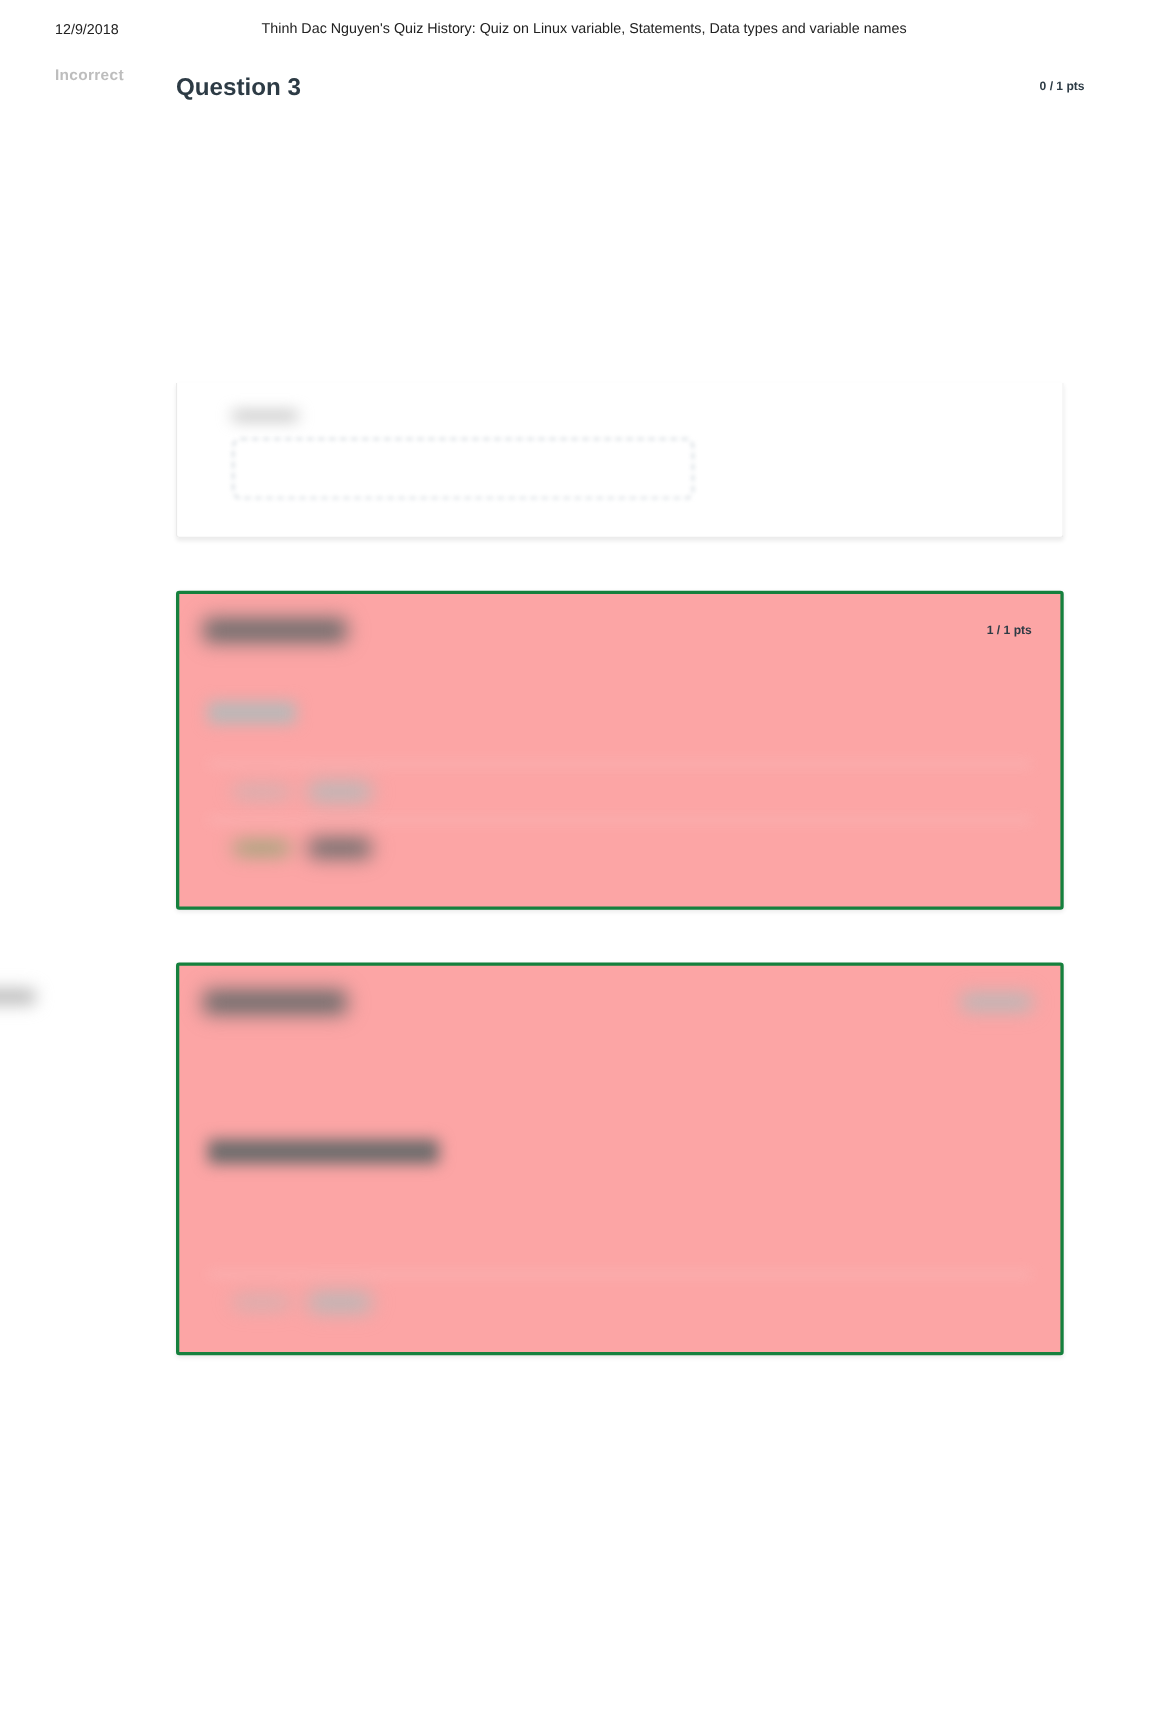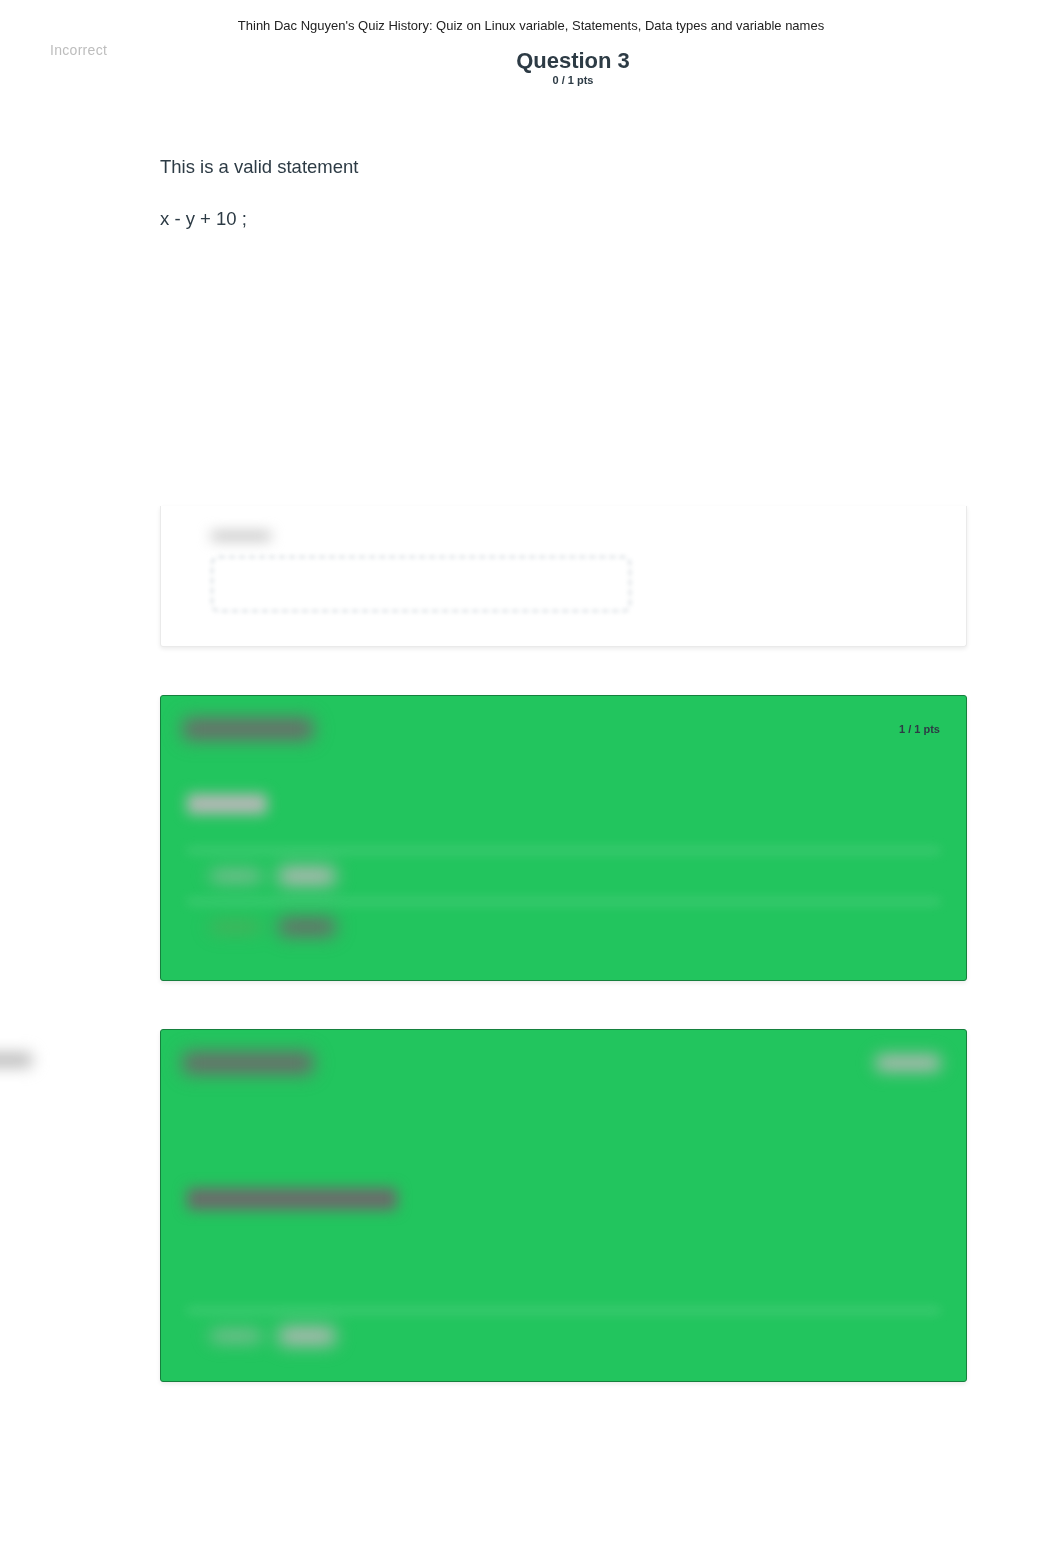--- a/index.html
+++ b/index.html
@@ -4,36 +4,36 @@
 <style>
   * { box-sizing: border-box; margin: 0; padding: 0; }
   html, body { width: 1062px; background: #fff; font-family: "Helvetica Neue", Helvetica, Arial, sans-serif; color: #2d3b45; }
   .page { width: 1062px; position: relative; padding-top: 18px; }
   .header-row { width: 100%; padding: 0 50px; }
   .header-date { font-size: 13px; color: #222; }
   .header-title { position: absolute; top: 18px; left: 0; right: 0; text-align: center; font-size: 13px; color: #222; }
 
   .body-wrap { padding: 24px 50px 60px 50px; position: relative; }
 
-  .incorrect-tag { position: absolute; left: 0; top: 0; font-size: 14px; font-weight: 400; color: #bdbdbd; font-family: Arial, sans-serif; letter-spacing: 0.3px; }
+  .incorrect-tag { position: absolute; left: 0; top: 0; font-size: 14px; font-weight: 700; color: #bdbdbd; font-family: Arial, sans-serif; letter-spacing: 0.3px; }
   .incorrect-tag.blur { filter: blur(3px); color: #cfcfcf; }
 
   .question-block { position: relative; padding-left: 110px; margin-bottom: 60px; }
-  .q-header { display: flex; justify-content: space-between; align-items: center; padding: 6px 26px 6px 0; flex-direction: column; }
+  .q-header { display: flex; justify-content: space-between; align-items: center; padding: 6px 26px 6px 0; }
   .q-title { font-weight: 700; font-size: 22px; }
   .q-title.blur { filter: blur(6px); }
   .q-pts { font-weight: 700; font-size: 11px; }
   .q-pts.blur { filter: blur(5px); color: #bbb; }
 
   .q-content { padding: 64px 26px 26px 0; }
   .q-content .p { font-size: 18.5px; margin-bottom: 30px; }
 
   
   .card-outer { margin-left: 110px; margin-right: 45px; }
-  .card { background: #22c55e; border: 1px solid #15803d; border-radius: 3px; box-shadow: 0 2px 4px rgba(0,0,0,0.08); margin-bottom: 48px; position: relative; }
+  .card { background: #fca5a5; border: 3px solid #15803d; border-radius: 3px; box-shadow: 0 2px 4px rgba(0,0,0,0.08); margin-bottom: 48px; position: relative; }
   .card .card-head { padding: 22px 26px 22px 22px; display: flex; justify-content: space-between; align-items: center; }
   .card .card-body { padding: 32px 26px 28px 26px; }
   .sideline { position: absolute; left: -8px; top: 64px; bottom: 12px; width: 4px; background: transparent; }
 
   
   .blur-bar { background: #6b6b6b; border-radius: 3px; filter: blur(7px); }
   .blur-bar.light { background: #b8b8b8; }
   .blur-bar.green { background: #5aa55a; }
 
   
@@ -51,33 +51,32 @@
   .q5-label { margin-left: -100px; }
 
   
   .big-gap { height: 190px; }
 
 </style>
 </head>
 <body>
 
 <div class="page">
+  <div class="header-row">
+    <span class="header-date">12/9/2018</span>
+  </div>
   <div class="header-title">Thinh Dac Nguyen's Quiz History: Quiz on Linux variable, Statements, Data types and variable names</div>
 
   <div class="body-wrap">
 
     <div class="question-block">
       <div class="incorrect-tag">Incorrect</div>
       <div class="q-header">
         <div class="q-title">Question 3</div>
         <div class="q-pts">0 / 1 pts</div>
-      </div>
-      <div class="q-content">
-        <div class="p">This is a valid statement</div>
-        <div class="p" style="margin-bottom:0;">x - y + 10 ;</div>
       </div>
     </div>
 
     <div class="big-gap"></div>
 
     <div class="fragment-card">
       <div class="sideline"></div>
       <div style="height:10px; width:70px; margin-bottom:14px;">
         <div class="blur-bar light" style="width:60px; height:8px;"></div>
       </div>

